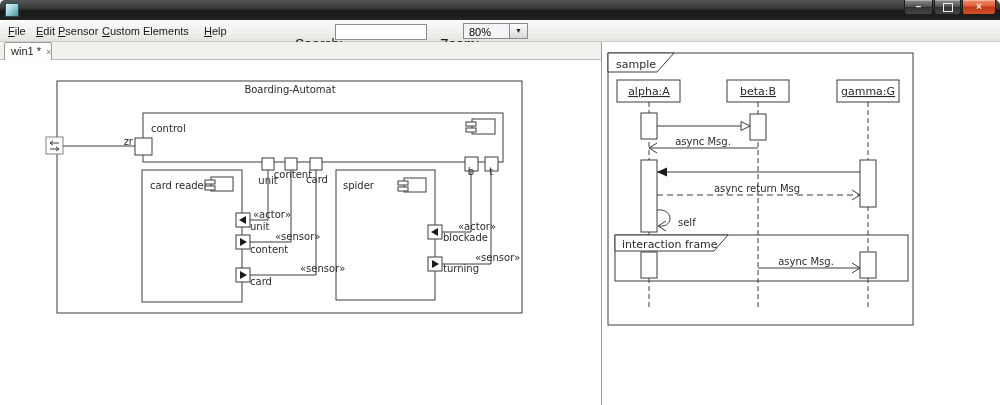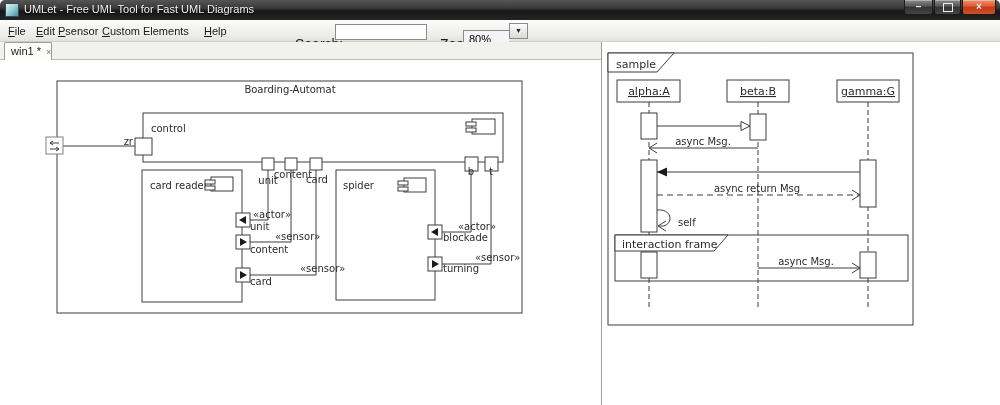--- a/index.html
+++ b/index.html
@@ -22,21 +22,21 @@
   .win-btn.close{width:34px;background:linear-gradient(#f0926f,#dd5a33 45%,#c03a17 50%,#cf4f26);}
   .glyph{pointer-events:none;font-weight:bold;}
   .max-square{display:inline-block;width:8px;height:7px;border:1px solid #eee;margin-top:3px;}
   .menubar{position:absolute;left:0;top:20px;width:1000px;height:22px;
     background:linear-gradient(#fcfcfb,#eaeae7 80%,#e2e2df);border-bottom:1px solid #cfcfcb;box-sizing:border-box;}
   .menu-item{position:absolute;top:5px;font-size:11px;color:#1a1a1a;white-space:nowrap;cursor:default;}
   .bar-label{position:absolute;top:16px;font-size:14px;color:#1a1a1a;}
   .search-input{position:absolute;left:335px;top:4px;width:86px;height:14px;border:1px solid #8a8a8a;
     font-size:11px;padding:0 2px;background:#fff;box-sizing:content-box;}
   .zoom-box{position:absolute;left:463px;top:3px;width:46px;height:16px;background:#f2f4f5;
-    border:1px solid #8a8a8a;border-right:none;font-size:11px;line-height:16px;padding-left:5px;box-sizing:border-box;margin-top:7px;}
+    border:1px solid #8a8a8a;border-right:none;font-size:11px;line-height:16px;padding-left:5px;box-sizing:border-box;}
   .zoom-arrow{position:absolute;left:509px;top:3px;width:19px;height:16px;
     background:linear-gradient(#fdfdfd,#d9d9d6);border:1px solid #8a8a8a;box-sizing:border-box;
     font-size:7px;color:#222;text-align:center;line-height:14px;}
   .canvas{position:absolute;left:0;top:42px;width:1000px;height:363px;background:#fff;}
   .tabstrip{position:absolute;left:0;top:0;width:601px;height:18px;background:#f1f1ee;
     border-bottom:1px solid #bcbcb8;box-sizing:border-box;}
   .tab{position:absolute;left:4px;top:0;width:48px;height:18px;background:#fdfdfc;
     border:1px solid #9a9a98;border-bottom:none;border-radius:2px 2px 0 0;box-sizing:border-box;
     font-size:11px;color:#222;padding:2px 4px 0 6px;white-space:nowrap;}
   .tab-close{color:#777;font-size:9px;margin-left:5px;}
@@ -48,21 +48,20 @@
   .head-text{font-size:11px;text-decoration:underline;}
   .frame-text{font-size:11px;}
 </style>
 </head>
 <body>
 
 <div>
 
   <div class="titlebar">
     <span class="app-icon"></span>
-    <span class="title-text">UMLet - Free UML Tool for Fast UML Diagrams</span>
     <div class="win-controls">
       <div class="win-btn min"><span class="glyph">–</span></div>
       <div class="win-btn max"><span class="max-square"></span></div>
       <div class="win-btn close"><span class="glyph">×</span></div>
     </div>
   </div>
 
   <div class="menubar">
     <span class="menu-item" style="left:8px"><u>F</u><span>ile</span></span>
     <span class="menu-item" style="left:36px"><u>E</u><span>dit</span></span>

